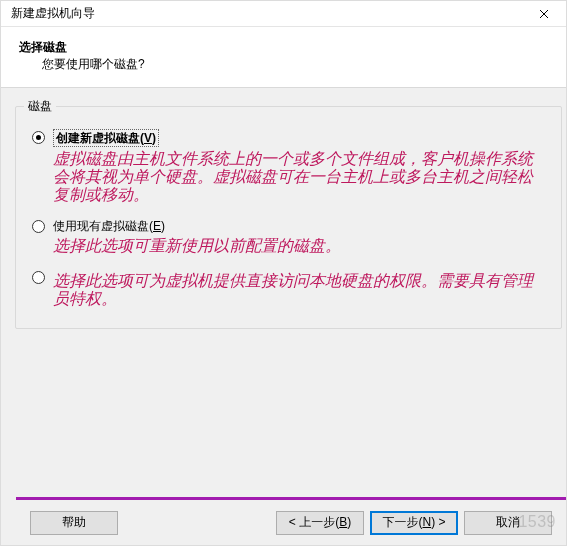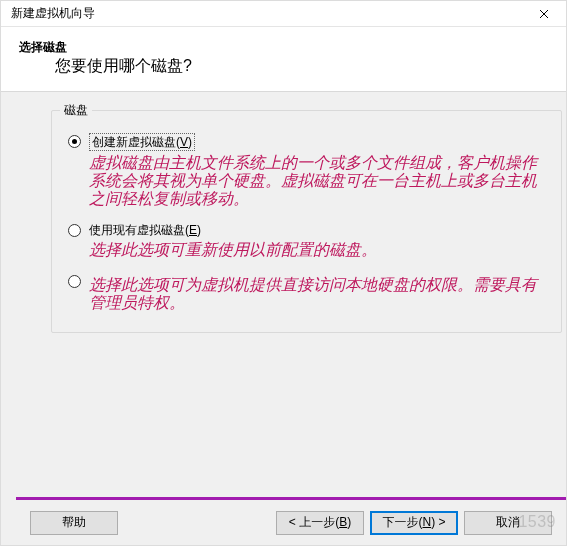--- a/index.html
+++ b/index.html
@@ -24,24 +24,23 @@
     width: 44px; height: 30px; display: flex; align-items: center; justify-content: center;
     cursor: pointer;
   }
   .titlebar .close svg { width: 10px; height: 10px; }
   .header {
     background: #ffffff;
     padding: 12px 18px 14px 18px;
     border-bottom: 1px solid #d9d9d9;
   }
   .header .h1 { font-weight: 700; font-size: 12px; }
-  .header .sub { margin-left: 36px; font-size: 16px; }
+  .header .sub { margin-left: 23px; font-size: 12px; }
   .content {
     padding: 18px 4px 8px 14px;
-    margin-left: 36px;
   }
   .fieldset {
     position: relative;
     border: 1px solid #d9d9d9;
     border-radius: 2px;
     padding: 22px 16px 16px 16px;
     background: #f0f0f0;
   }
   .legend {
     position: absolute;
@@ -67,20 +66,21 @@
     width: 5px; height: 5px; border-radius: 50%; background: #000;
     display: none;
   }
   .radio.checked .dot { display: block; }
   .opt-body { flex: 1; }
   .opt-label { font-size: 12px; line-height: 16px; }
   .opt-label.boxed {
     border: 1px dotted #666;
     padding: 0px 2px;
     display: inline-block;
+    font-weight: bold;
   }
   .mn { text-decoration: underline; }
   .opt-desc {
     font-size: 16px; line-height: 18px;
     margin-top: 3px; margin-left: 0px;
     color: #be185d;
     font-style: italic;
   }
   .footer {
     position: absolute; left: 15px; right: 0; bottom: 0;

